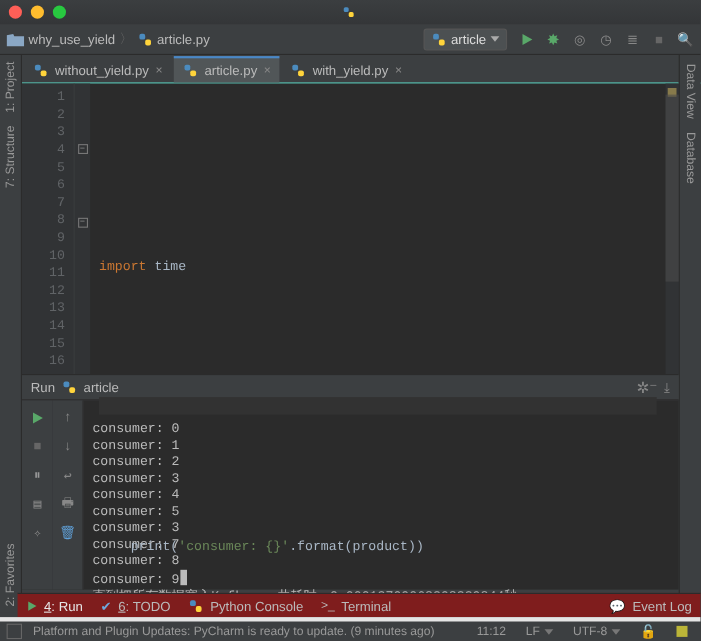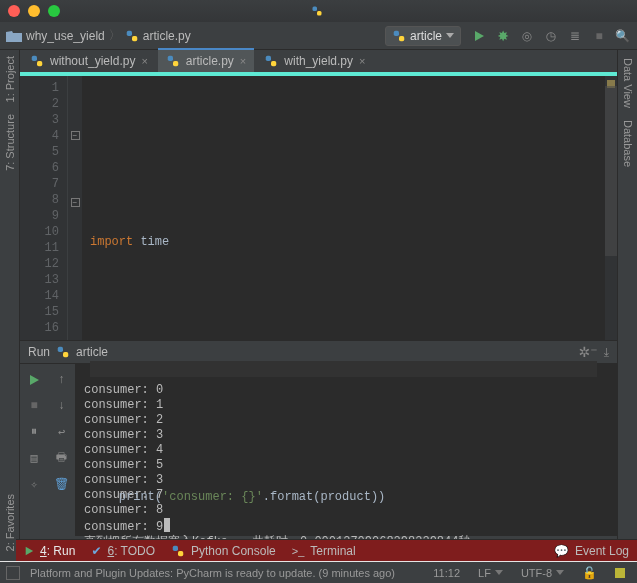--- a/index.html
+++ b/index.html
@@ -60,21 +60,21 @@
 .run-green svg { fill: #59a869; }
 .bug-green { color:#59a869; font-size:14px;}
 
 
 .tabs {
   height: 26px;
   background: #3c3f41;
   display: flex;
   align-items: flex-end;
   padding: 0 2px;
-  border-bottom: 4px solid #5eead4;
+  border-bottom: 1px solid #5eead4;
   margin-left: 20px;
 }
 .tab {
   display: flex; align-items: center;
   padding: 4px 8px;
   gap: 6px;
   font-size: 12px;
   color: #bbbbbb;
   border-top: 1px solid transparent;
   margin-right: 2px;
@@ -232,21 +232,21 @@
 .bottom-bar .btab { display: flex; align-items:center; gap:6px; color:#bbbbbb;}
 .bottom-bar .btab.active { color:#e6e6e6; }
 .underline { text-decoration: underline; }
 .eventlog { margin-left:auto; display:flex; align-items:center; gap:6px;}
 
 
 .status-bar {
   position:absolute; left:0; right:0; bottom:0;
   height: 22px;
   background: #3c3f41;
-  border-top: 1px solid #e5e5e5;
+  border-top: 4px solid #e5e5e5;
   display:flex; align-items:center;
   padding: 0 6px;
   gap: 10px;
   font-size: 11px;
   color:#999;
 }
 .status-bar .msg { flex:1; white-space:nowrap; overflow:hidden; text-overflow:ellipsis;}
 .status-bar .seg { display:flex; align-items:center; gap:4px; padding:0 4px;}
 .sq { width:14px; height:14px; border:1px solid #666; display:inline-block;}
 .hl-sq { width:10px;height:10px;display:inline-block;background:#bbb538;margin-right:2px;}

